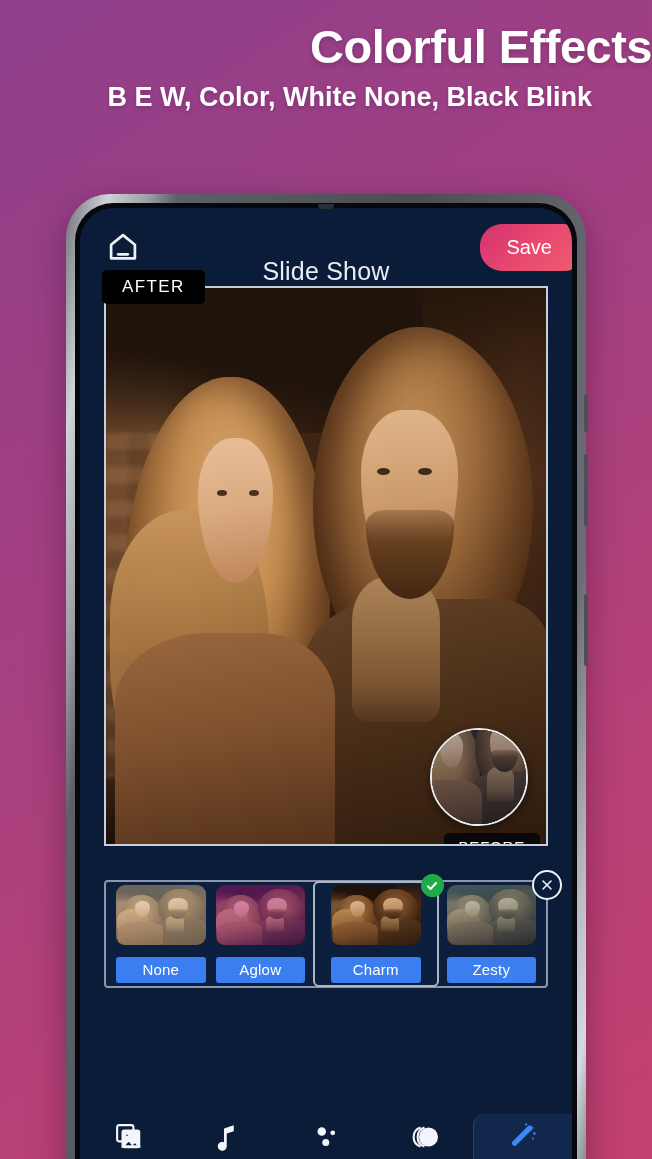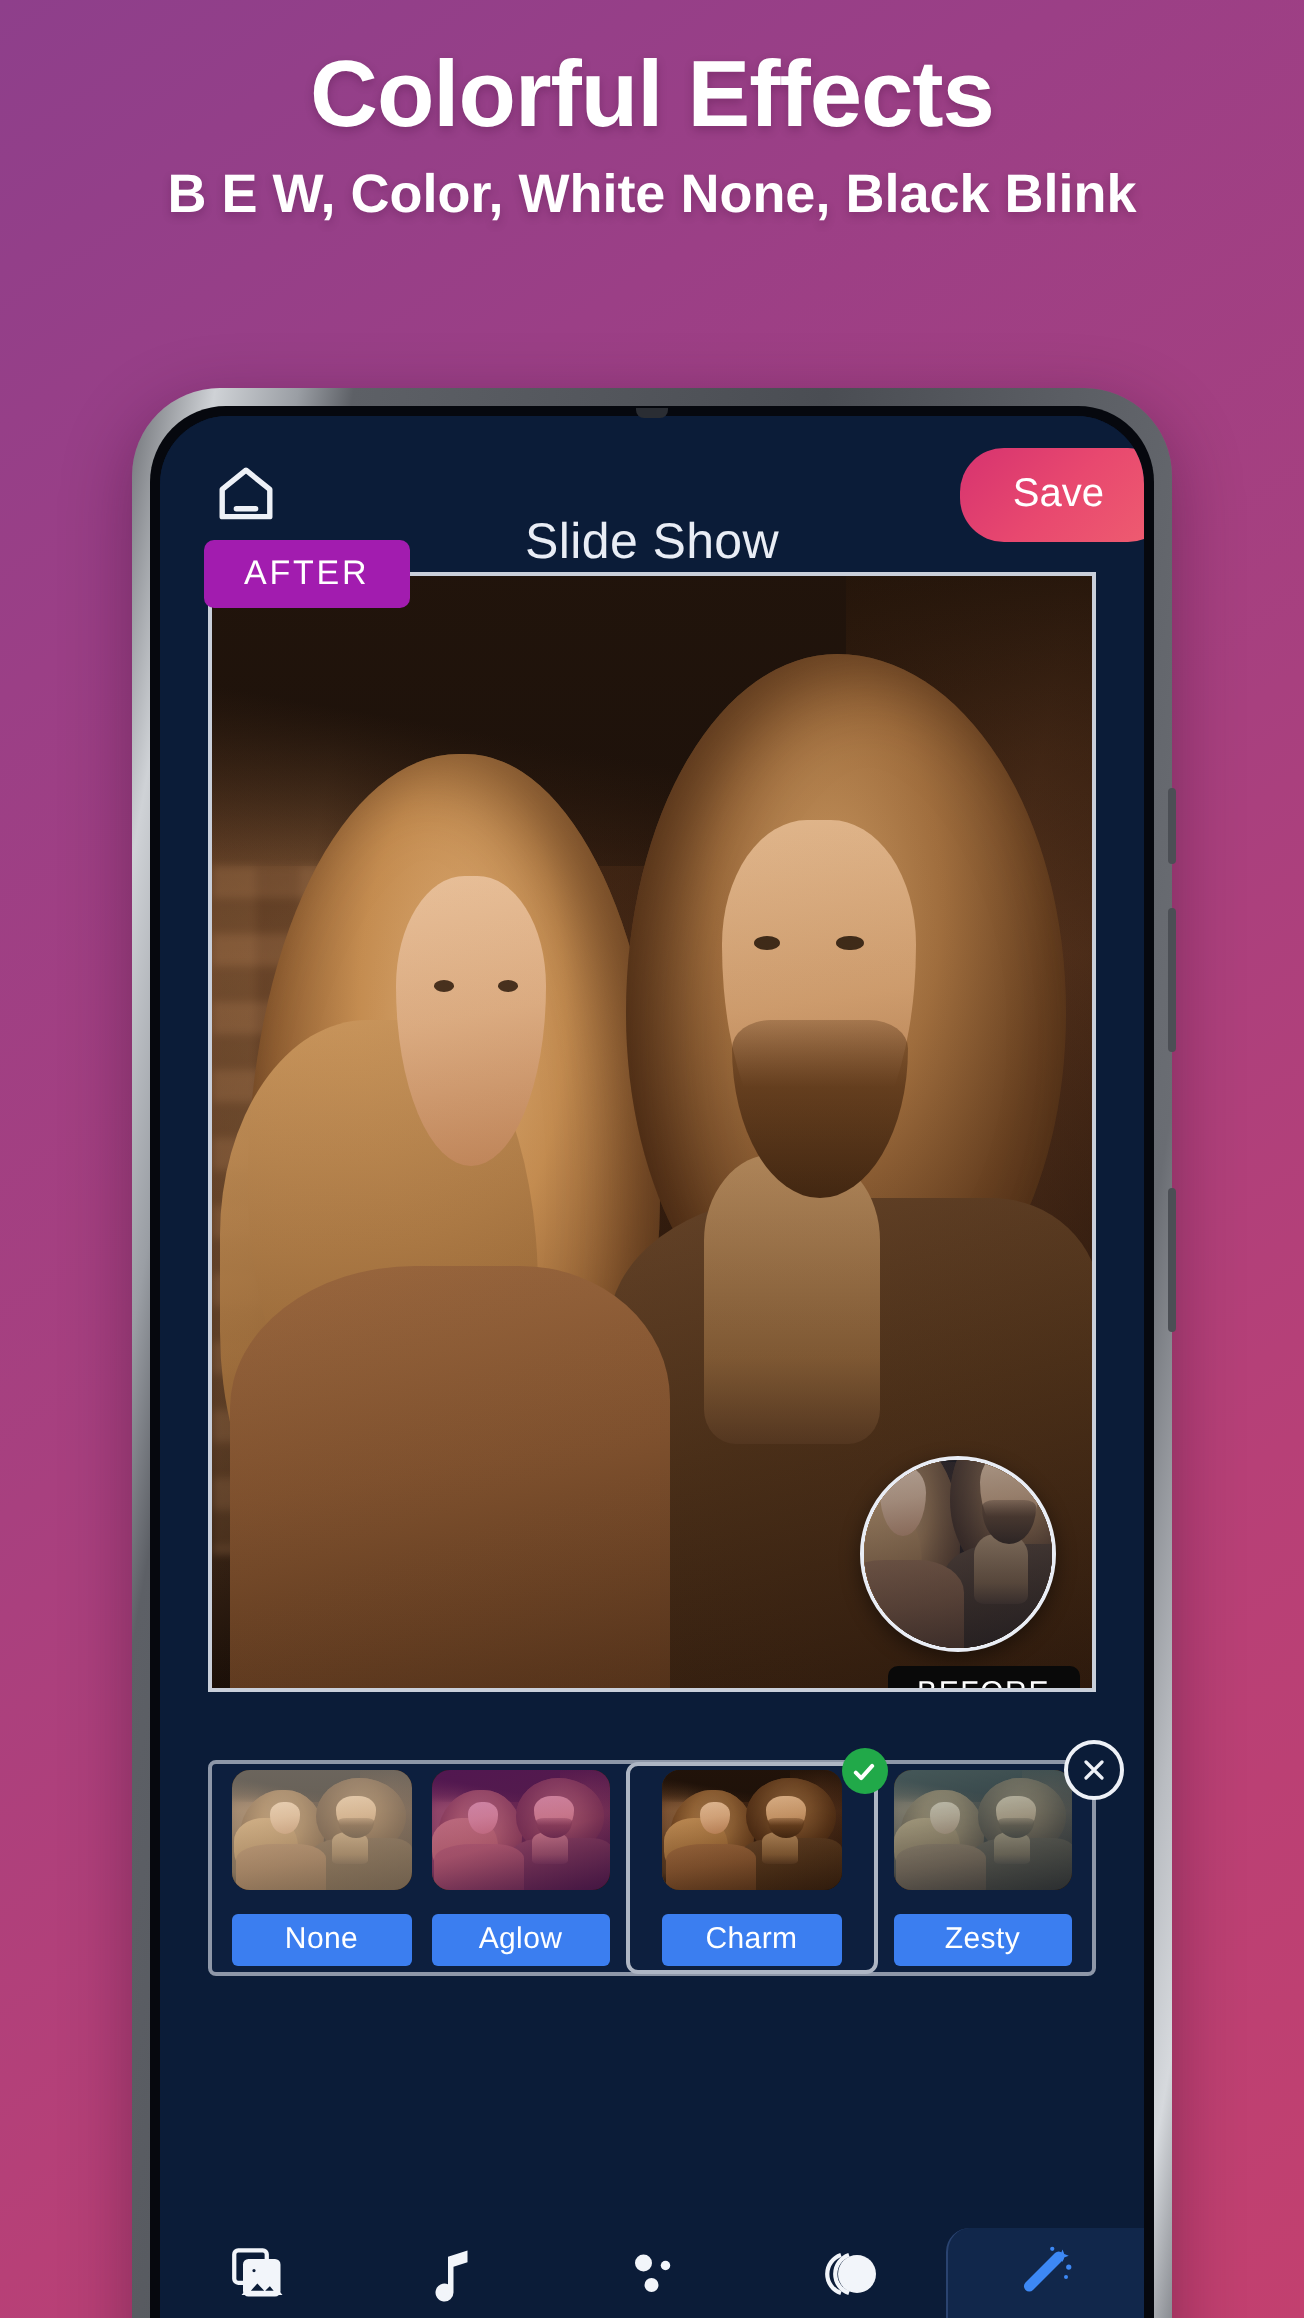--- a/index.html
+++ b/index.html
@@ -4,21 +4,21 @@
 <style>
   * { margin:0; padding:0; box-sizing:border-box; }
   html,body { width:652px; height:1159px; overflow:hidden; }
   body {
     font-family:"Liberation Sans", sans-serif;
     background: linear-gradient(147deg, #8e3f8b 0%, #9b3f86 22%, #a8407f 48%, #b74077 72%, #c2406f 100%);
     position:relative;
   }
 
   
-  .promo { position:absolute; top:22px; left:0; right:0; text-align:center; color:#fff; }
+  .promo { position:absolute; top:22px; left:0; right:0; text-align:right; color:#fff; }
   .promo-title {
     font-size:47px; font-weight:bold; letter-spacing:-0.5px; line-height:1.05;
     text-shadow:0 2px 5px rgba(60,10,50,.28);
   }
   .promo-sub {
     margin-top:10px; font-size:27px; font-weight:bold; line-height:1.22;
     text-shadow:0 2px 4px rgba(60,10,50,.25);
     padding:0 60px;
   }
 
@@ -64,21 +64,21 @@
     background:linear-gradient(135deg,#d6336f 0%,#e8486f 48%, #ef5f70 100%);
     color:#fff; font-size:20px; font-weight:500;
     padding:12px 34px 12px 26px; border:none;
     border-radius:22px; cursor:pointer; z-index:6;
   }
 
   
   .preview-wrap { position:relative; padding:0 24px; }
   .after-tag {
     position:absolute; left:22px; top:-16px; z-index:5;
-    background:#a21caf; color:#fff; font-size:17px; font-weight:500;
+    background:#000000; color:#fff; font-size:17px; font-weight:500;
     letter-spacing:1.4px; padding:7px 20px; border-radius:5px;
   }
   .photo {
     position:relative; width:100%; height:560px;
     border:2px solid #c9cfda; overflow:hidden; background:#2b1a12;
   }
   .photo-img { position:absolute; inset:0; }
   
   .bg-scene {
     position:absolute; inset:0;

